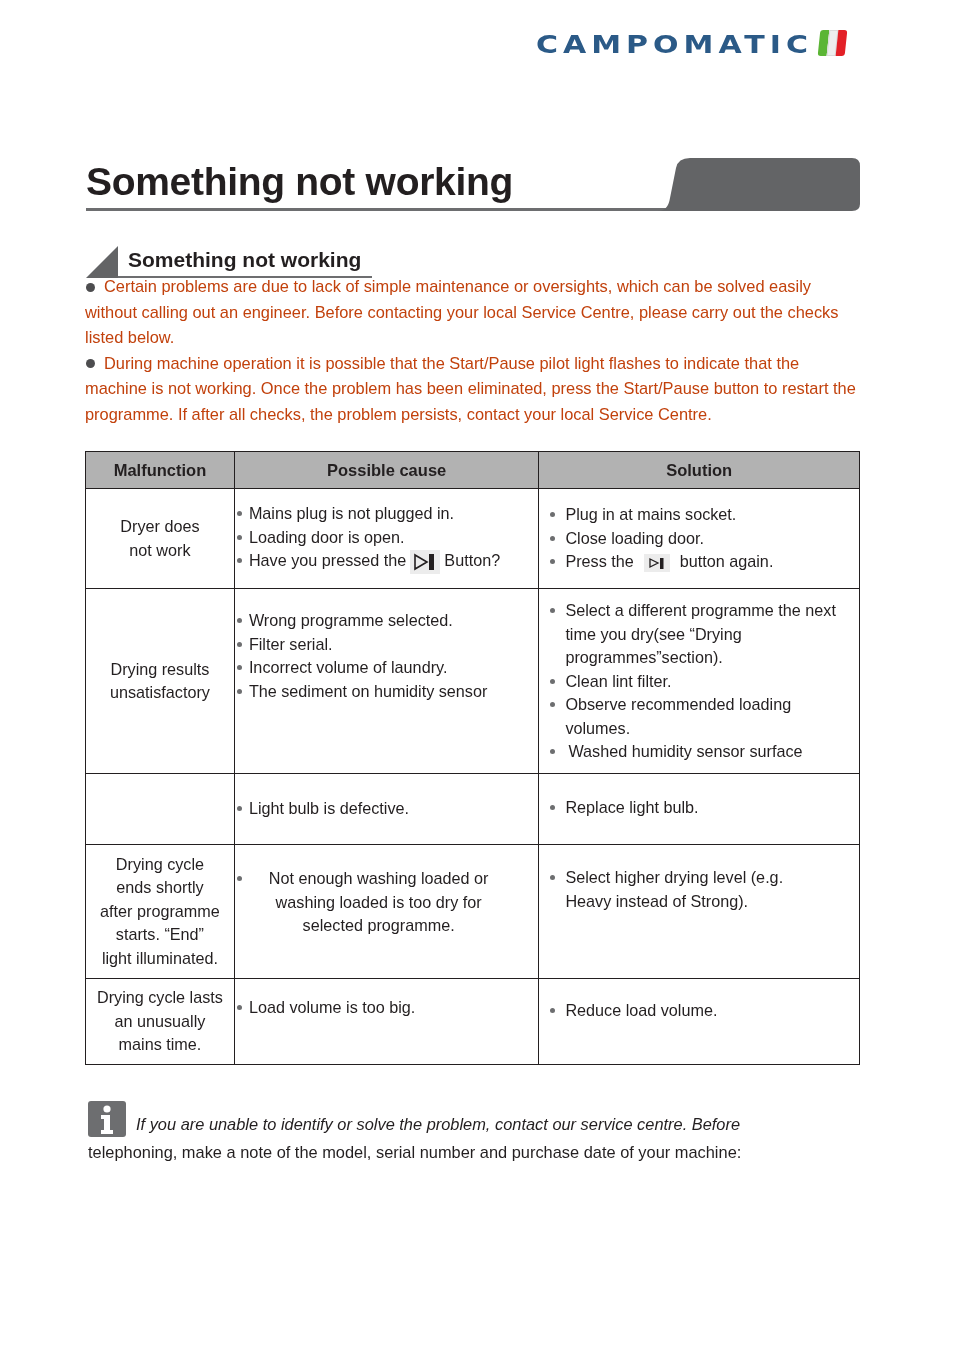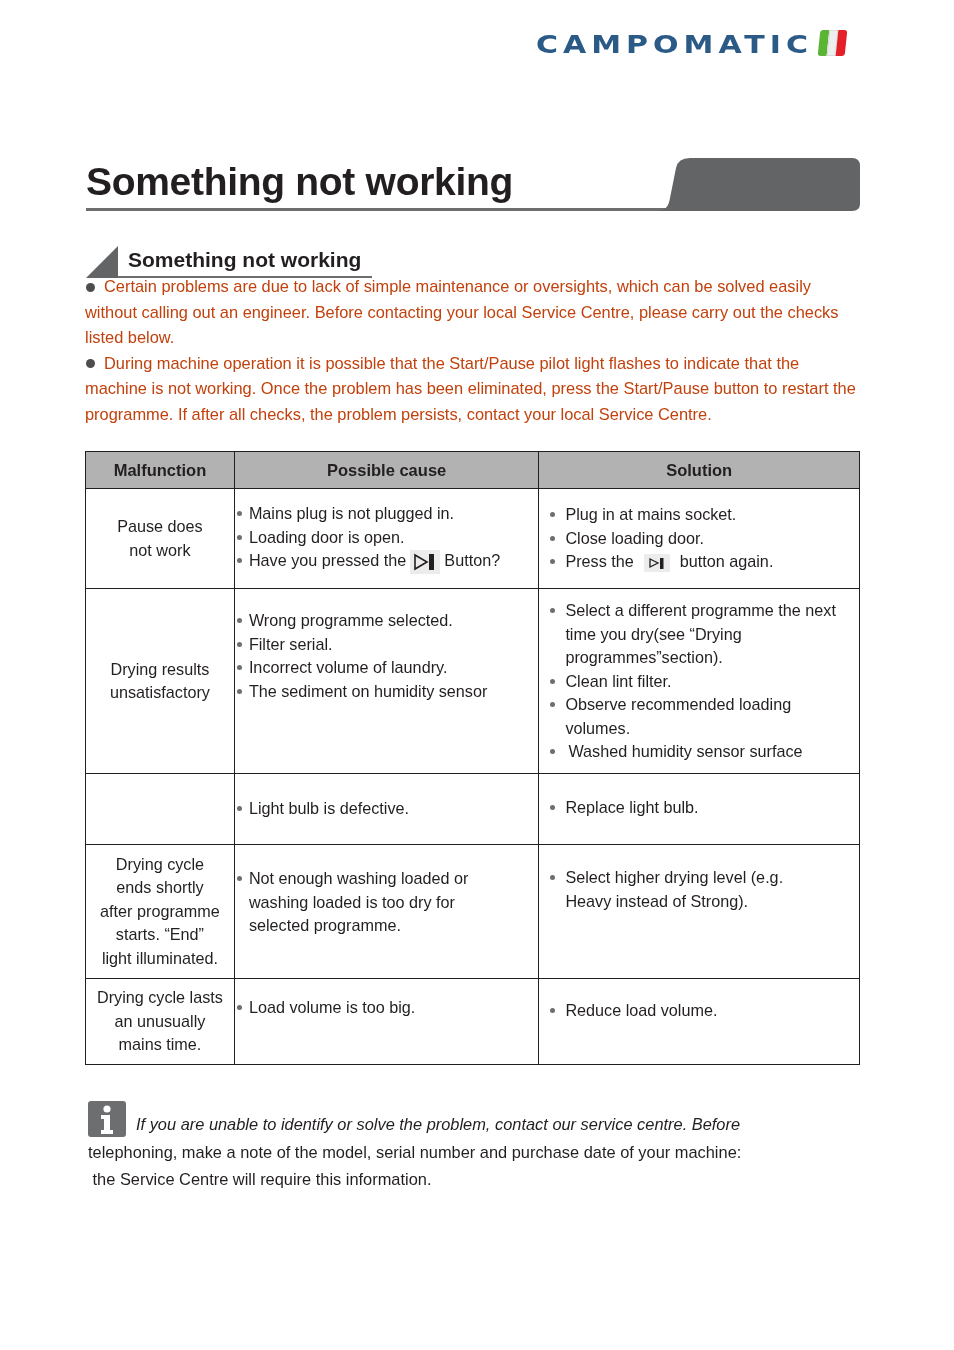--- a/index.html
+++ b/index.html
@@ -81,21 +81,21 @@
     <tr>
       <th class="col1">Malfunction</th>
       <th class="col2">Possible cause</th>
       <th class="col3">Solution</th>
     </tr>
   </thead>
   <tbody>
 
     <tr style="height:100px;">
       <td class="malf">
-        <div>Pause does</div>
+        <div>Dryer does</div>
         <div>not work</div>
       </td>
       <td class="cause" style="padding-top:13px;">
         <ul class="items">
           <li>Mains plug is not plugged in.</li>
           <li>Loading door is open.</li>
           <li><span>Have you pressed the</span><span class="btn-glyph big">
                 <svg width="24" height="18" viewBox="0 0 24 18">
                   <path d="M2,2 L14,9 L2,16 Z" fill="none" stroke="#231f20" stroke-width="1.6"></path>
                   <rect x="16" y="1" width="5" height="16" fill="#231f20"></rect>
@@ -156,21 +156,21 @@
 
     <tr style="height:134px;">
       <td class="malf">
         <div>Drying cycle</div>
         <div>ends shortly</div>
         <div>after programme</div>
         <div>starts. “End”</div>
         <div>light illuminated.</div>
       </td>
       <td class="cause" style="padding-top:22px;">
-        <ul class="items" style="padding-right:30px;">
+        <ul class="items" style="padding-right:30px;text-align:center;">
           <li>Not enough washing loaded or washing loaded is too dry for selected programme.</li>
         </ul>
       </td>
       <td class="sol" style="padding-top:21px;">
         <ul class="items" style="padding-right:40px;">
           <li>Select higher drying level (e.g. Heavy instead of Strong).</li>
         </ul>
       </td>
     </tr>
 
@@ -196,14 +196,13 @@
 
 <div class="info-icon">
   <svg width="38" height="36" viewBox="0 0 38 36">
     <circle cx="19" cy="8" r="3.6" fill="#ffffff"></circle>
     <path d="M13,14 L22,14 L22,29 L25,29 L25,33 L13,33 L13,29 L16,29 L16,18 L13,18 Z" fill="#ffffff"></path>
   </svg>
 </div>
 <div class="info-text">
   <div class="indent">If you are unable to identify or solve the problem, contact our service centre. Before</div>
   <div>telephoning, make a note of the model, serial number and purchase date of your machine:</div>
-  <div style="white-space:pre;"> the Service Centre will require this information.</div>
 </div>
 
 </body></html>

